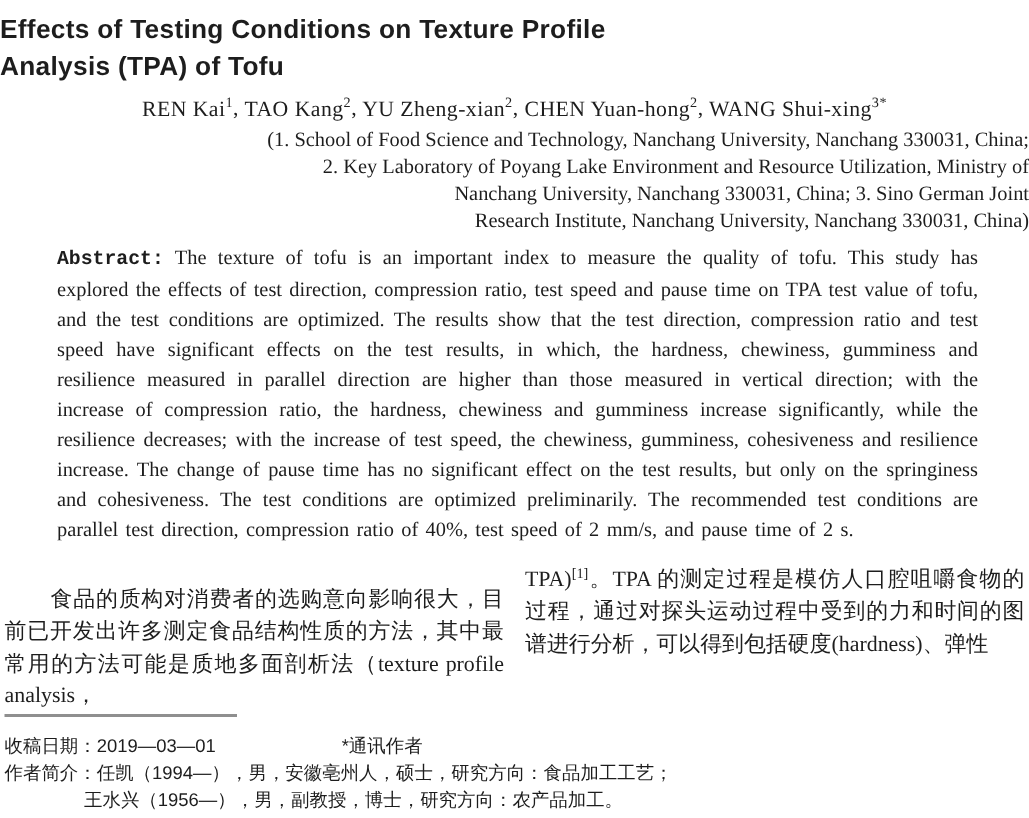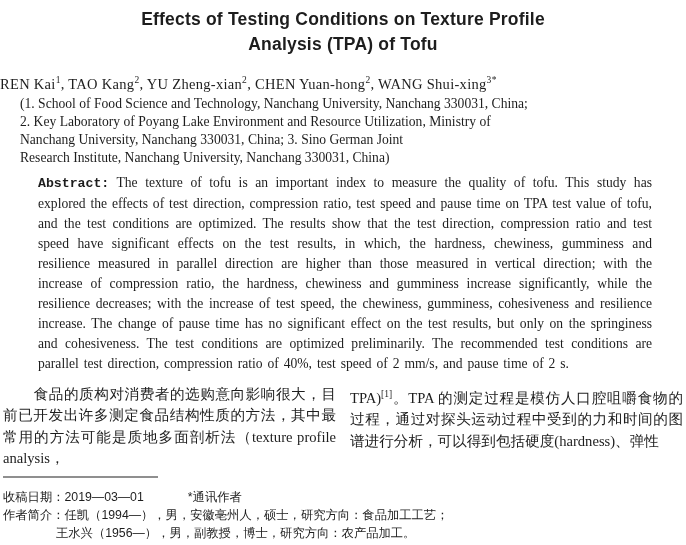--- a/index.html
+++ b/index.html
@@ -5,39 +5,39 @@
   html,body{margin:0;padding:0;background:#ffffff;}
   .page{
     position:relative;
     width:686px;height:545px;
     background:#ffffff;
     color:#1d1d1d;
     overflow:hidden;
     font-family:"Liberation Serif","DejaVu Serif",serif;
   }
   .title{
-    text-align:center;
     font-family:"Liberation Sans","DejaVu Sans",sans-serif;
     font-weight:600;
     font-size:17.5px;
     line-height:25px;
     letter-spacing:.2px;
     padding-top:7px;
   }
   .authors{
+    text-align:center;
     font-size:14.5px;
     letter-spacing:.3px;
-    margin-top:14px;
+    margin-top:3px;
     line-height:18px;
   }
   .authors sup, .citation-sup{
     font-size:9.5px;
   }
   .affiliations{
-    text-align:left;
+    text-align:right;
     font-size:13.6px;
     line-height:18px;
     margin-top:2px;
     margin-left:20px;
   }
   .abstract{
     margin:6px 34px 0 38px;
     text-align:justify;
     font-size:13.6px;
     line-height:20px;
@@ -57,35 +57,35 @@
   .columns{
     display:flex;
     gap:14px;
     margin:10px 3px 0 3px;
     font-size:14.6px;
     line-height:21.5px;
     text-align:justify;
   }
   .col{flex:1;min-width:0;}
   .col p{margin:0;}
-  .col-left p{text-indent:2.1em;}
+  .col-left p{text-indent:2.1em;margin-top:17px;}
   .footnote{
     position:absolute;
     left:3px;top:476px;width:680px;
     font-family:"Liberation Sans","DejaVu Sans",sans-serif;
     font-size:12.3px;
     line-height:18px;
   }
   .footnote-rule{
     width:155px;height:2px;
     background:#8f8f8f;
     margin-bottom:10px;
   }
   .foot-line{white-space:nowrap;}
-  .corr{margin-left:44px;text-align:center;}
+  .corr{margin-left:84px;text-align:center;}
   .bio-cont{padding-left:53px;}
 </style>
 </head>
 <body>
 
 <div class="page">
 
   <div class="title">
     <div>Effects of Testing Conditions on Texture Profile</div>
     <div>Analysis (TPA) of Tofu</div>

